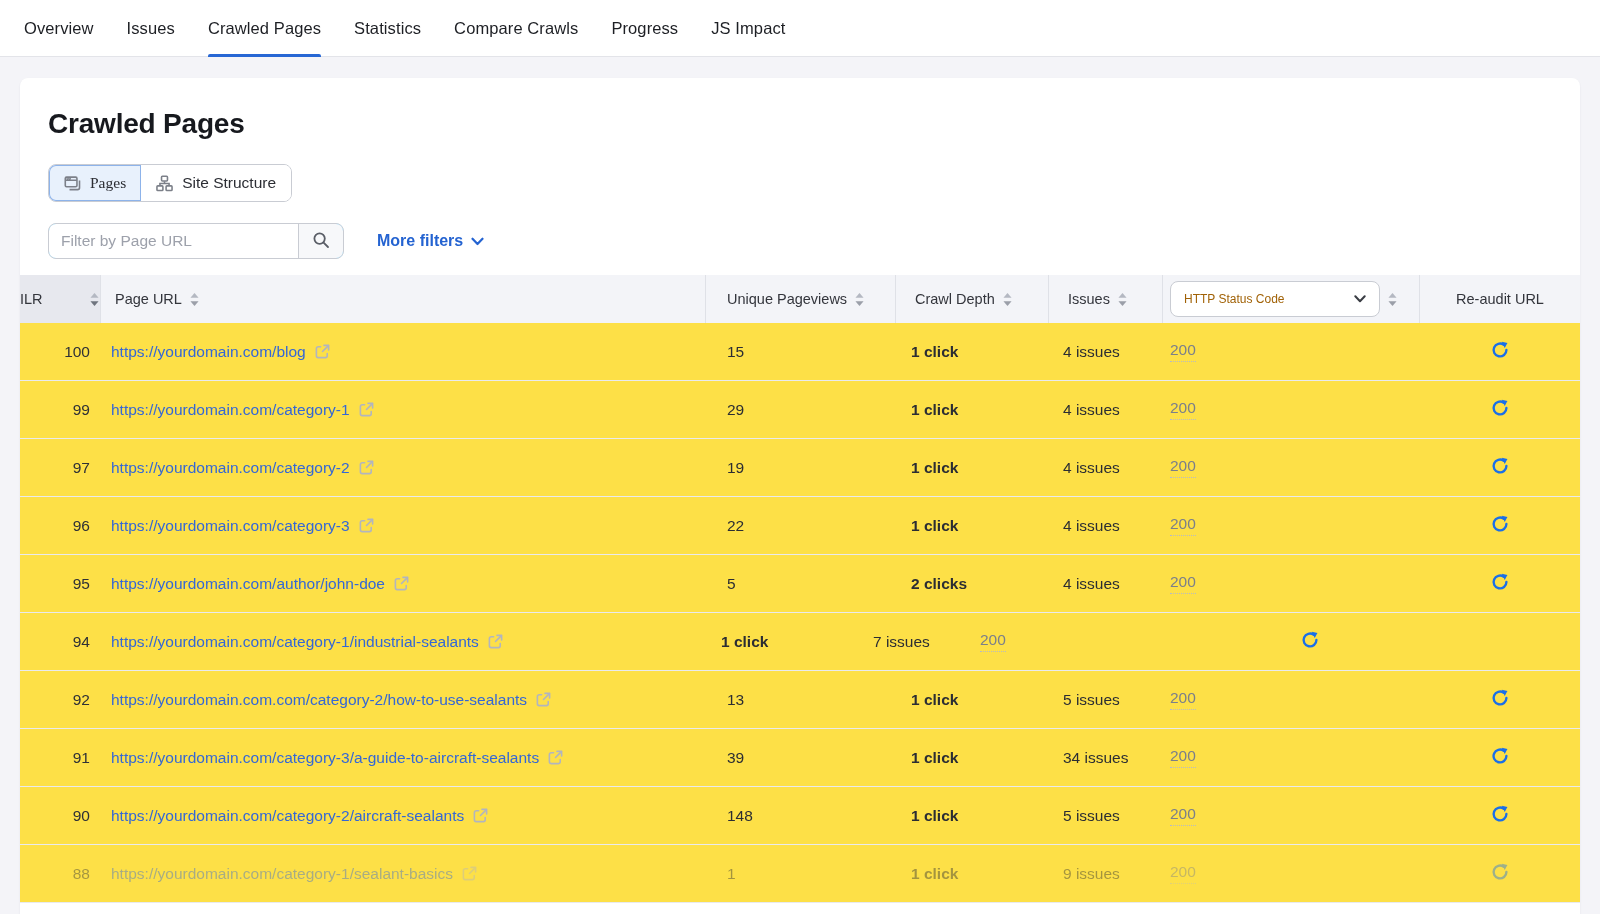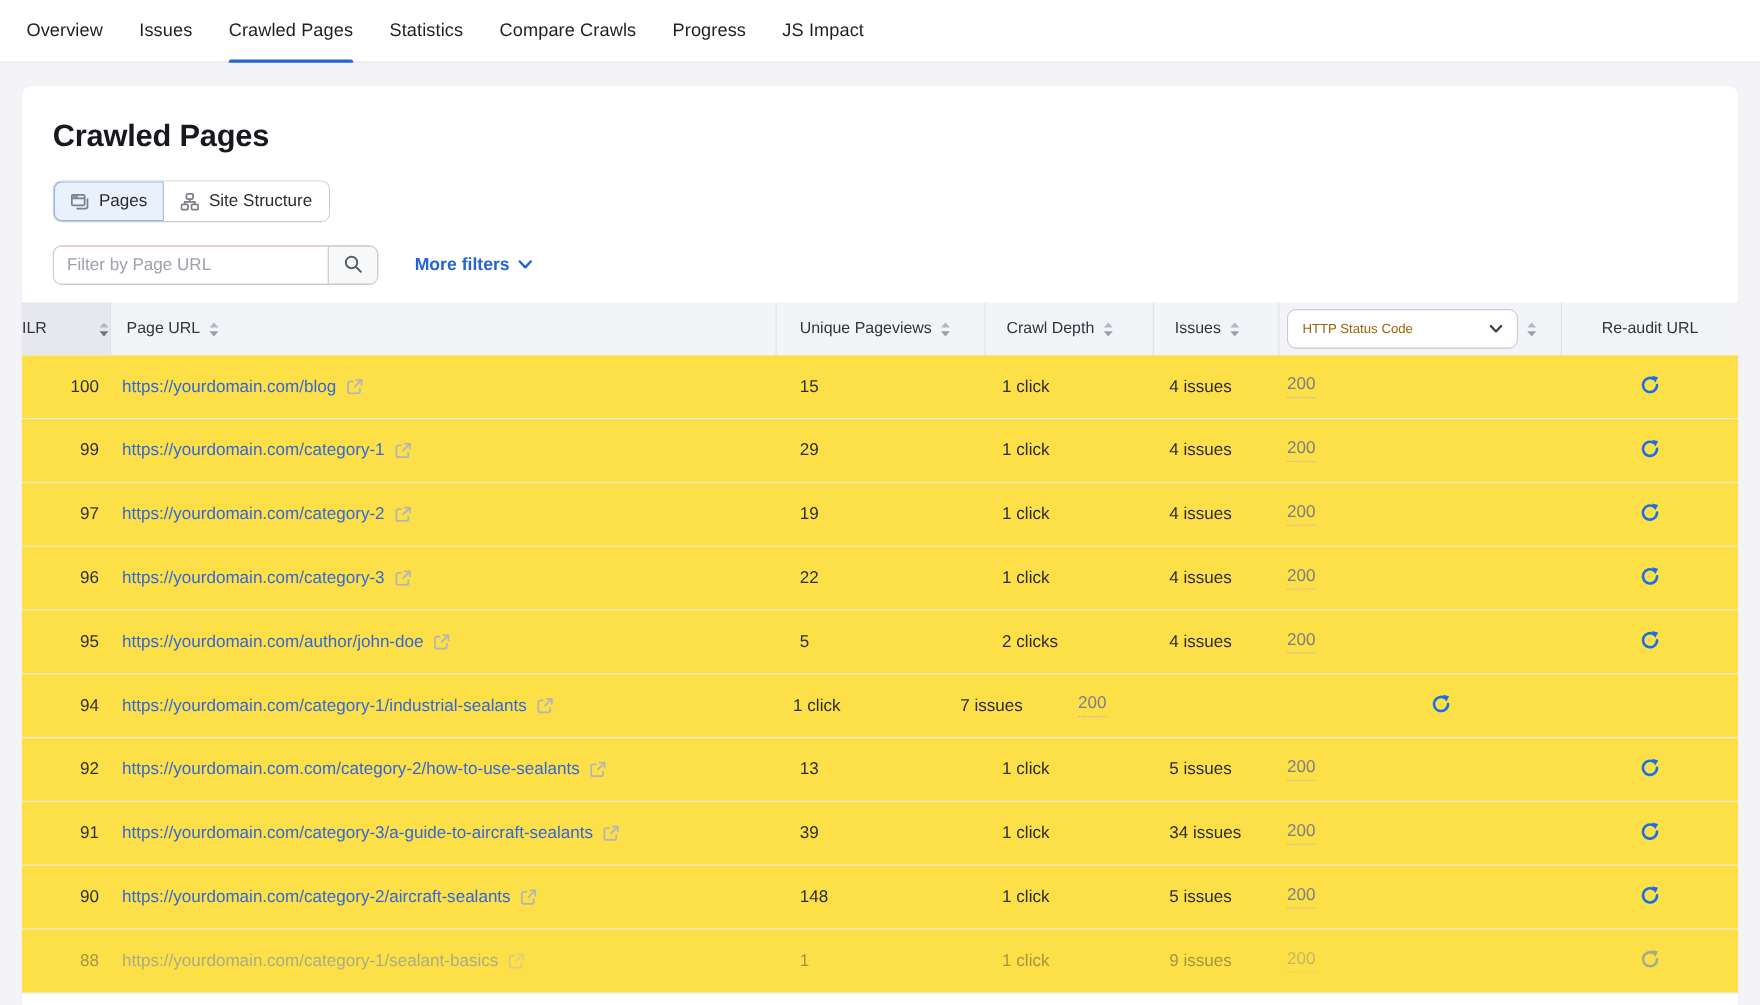--- a/index.html
+++ b/index.html
@@ -42,28 +42,29 @@
     display:flex; align-items:center; gap:9px; height:36px; padding:0 15px;
     font-size:15.5px; color:#2b2d33; background:#fff; border:none; cursor:pointer;
     font-family:inherit;
   }
   .view-toggle .seg:first-child { border-radius:7px 0 0 7px; }
   .view-toggle .seg:last-child  { border-radius:0 7px 7px 0; }
   .view-toggle .seg.selected {
     background:#e8f1fc;
     box-shadow:inset 0 0 0 1px #8db3ea;
     border-radius:7px 0 0 7px;
+    font-family:Liberation Serif, serif;
   }
   .view-toggle .seg .icon { display:flex; }
 
   
   .filter-row { margin-top:21px; display:flex; align-items:center; }
   .input-group {
     display:flex; width:296px; height:36px;
-    border:1px solid #c9ccd3; border-radius:8px; overflow:hidden; background:#fca5a5;
+    border:1px solid #c9ccd3; border-radius:8px; overflow:hidden; background:#7dd3fc;
   }
   .input-group input {
     flex:1; border:none; outline:none; padding:0 12px;
     font-size:15.5px; font-family:inherit; color:#2b2d33;
   }
   .input-group input::placeholder { color:#9da1ab; }
   .search-btn {
     width:45px; border:none; border-left:1px solid #c9ccd3;
     background:#f7f8fa; cursor:pointer; display:flex; align-items:center; justify-content:center;
   }
@@ -95,21 +96,21 @@
     background:#fff; border:1px solid #c9ccd3; border-radius:8px;
     font-size:12px; color:#a16207; font-family:inherit; cursor:pointer;
   }
 
   .row { display:flex; height:58px; border-bottom:1px solid #e9eaee; background:#fde047; }
   .row.faded > * { opacity:0.42; }
   .td { display:flex; align-items:center; }
   .td-ilr     { width:80px;  justify-content:flex-end; padding-right:10px; color:#2e3036; }
   .td-url     { width:605px; padding-left:11px; }
   .td-pv      { width:190px; padding-left:22px; }
-  .td-depth   { width:153px; padding-left:16px; }
+  .td-depth   { width:153px; padding-left:16px;font-weight:bold; }
   .td-issues  { width:114px; padding-left:15px; }
   .td-status  { width:257px; padding-left:8px; }
   .td-reaudit { width:161px; justify-content:center; }
 
   .td-url a { color:#3467d6; text-decoration:none; }
   .td-url .ext { margin-left:9px; display:flex; cursor:pointer; }
   .status-val {
     color:#7b7f8a; border-bottom:1.5px dotted #b7bac3; padding-bottom:2px; cursor:pointer;
   }
   .reaudit-btn { background:none; border:none; cursor:pointer; display:flex; }

